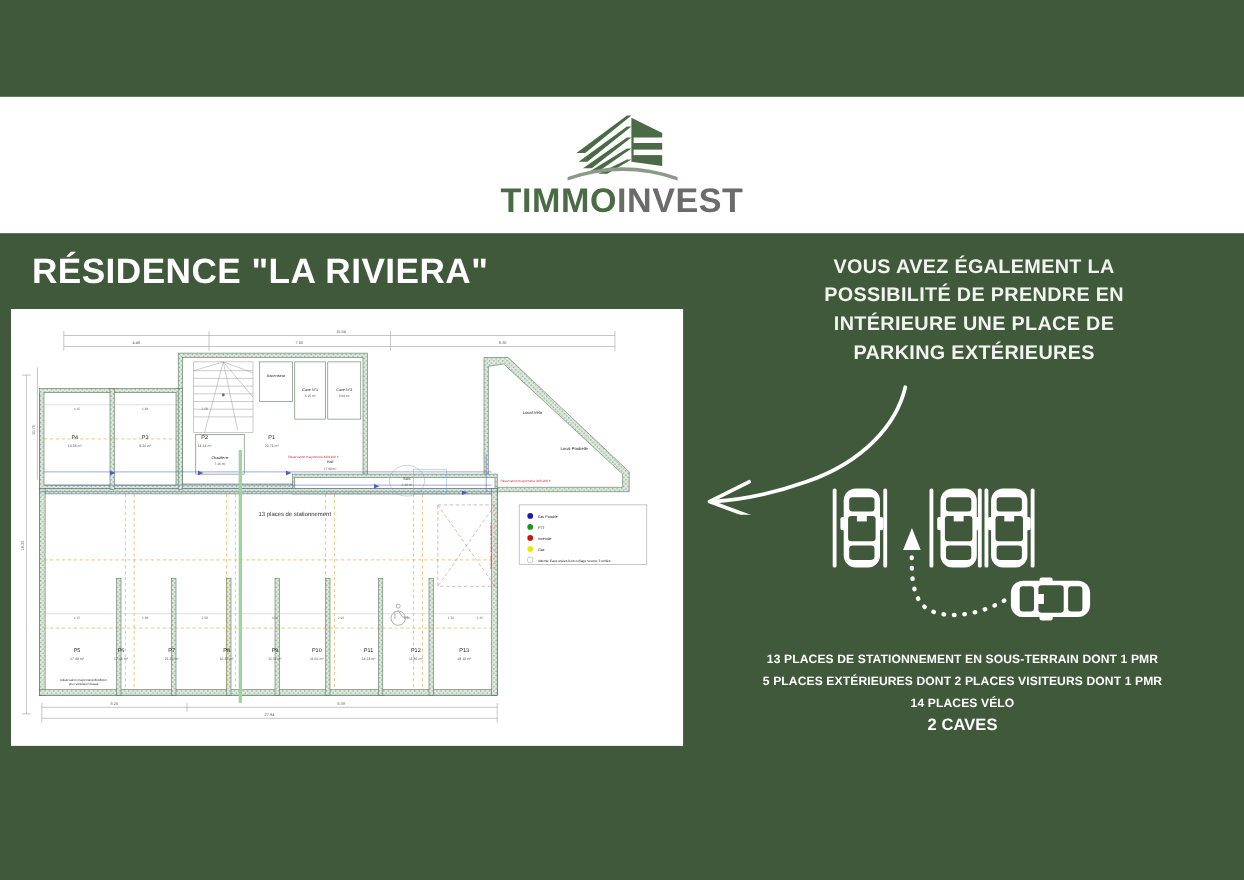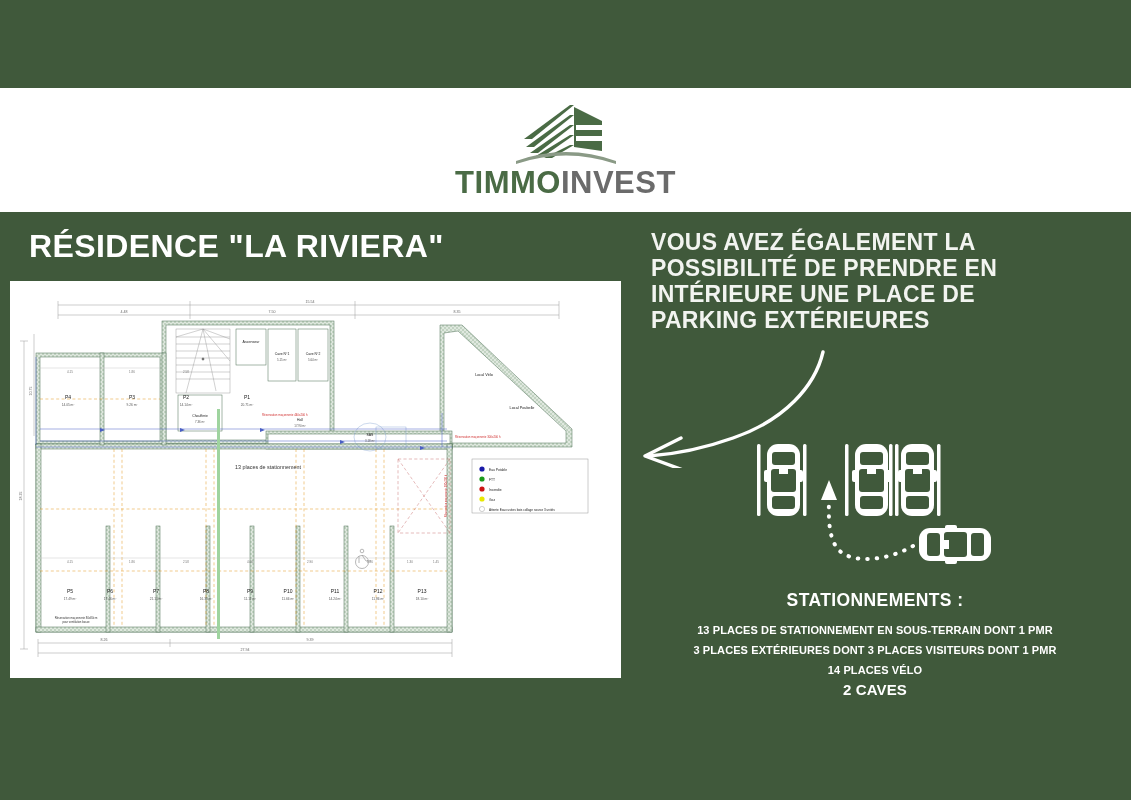--- a/index.html
+++ b/index.html
@@ -60,22 +60,23 @@
     background: #ffffff;
     overflow: hidden;
   }
   .plan-svg { display: block; }
 
   
   .headline {
     position: absolute;
     left: 651px; top: 229px;
     width: 469px;
+    text-align: center;
     color: #f2f4f0;
-    font-size: 23px;
+    font-size: 18px;
     font-weight: bold;
     line-height: 26px;
     letter-spacing: 0.3px;
   }
   .arrow-wrap {
     position: absolute;
     left: 625px; top: 338px;
     width: 240px; height: 130px;
   }
   .cars-wrap {
@@ -464,20 +465,19 @@
         <rect x="52" y="5" width="13" height="23" rx="3" fill="#40593b"></rect>
         <rect x="25" y="4" width="23" height="25" rx="3" fill="#40593b"></rect>
         <rect x="24" y="12" width="6" height="9" fill="#ffffff"></rect>
         <rect x="26" y="-3" width="12" height="5" rx="2" fill="#ffffff"></rect>
         <rect x="26" y="31" width="12" height="5" rx="2" fill="#ffffff"></rect>
       </g>
     </svg>
   </div>
 
   <div class="parking-info">
-    <div class="pi-title">STATIONNEMENTS :</div>
     <div class="pi-line">13 PLACES DE STATIONNEMENT EN SOUS-TERRAIN DONT 1 PMR</div>
-    <div class="pi-line">3 PLACES EXTÉRIEURES DONT 3 PLACES VISITEURS DONT 1 PMR</div>
+    <div class="pi-line">5 PLACES EXTÉRIEURES DONT 2 PLACES VISITEURS DONT 1 PMR</div>
     <div class="pi-line">14 PLACES VÉLO</div>
     <div class="pi-line small">2 CAVES</div>
   </div>
 
 </div>
 
 </body></html>

